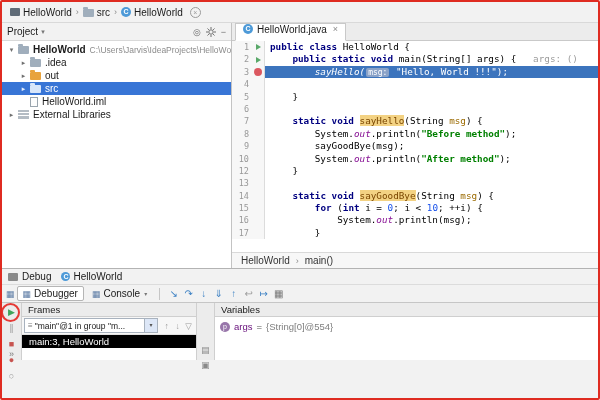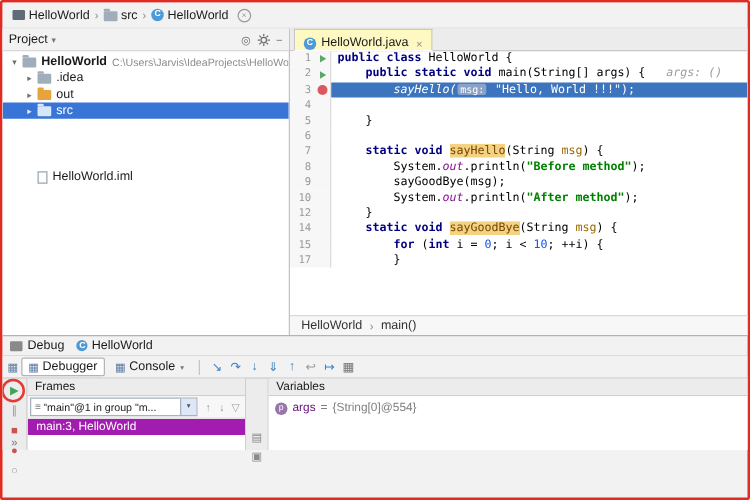--- a/index.html
+++ b/index.html
@@ -40,37 +40,37 @@
   .trow.sel{background:#3875d6;color:#fff}
   .chev{width:11px;text-align:center;color:#707070;font-size:7px;flex:none}
   .trow.sel .chev{color:#e6eefb}
   .trow .ico{margin:0 4px 0 1px}
   .tlabel.bold{font-weight:bold}
   .tpath{color:#8c8c8c;margin-left:4px;font-size:8.5px}
 
   
   .editor{flex:1;display:flex;flex-direction:column;background:#fff;min-width:0}
   .tabbar{height:18px;background:#ececec;border-bottom:1px solid #c9c9c9;display:flex;align-items:flex-end;padding-left:3px}
-  .tab{height:18px;margin-bottom:-1px;background:#fef9c3;border:1px solid #c9c9c9;border-bottom:1px solid #fff;
-       display:flex;align-items:flex-end;gap:4px;padding:0 7px}
+  .tab{height:18px;margin-bottom:-1px;background:#ffffff;border:1px solid #c9c9c9;border-bottom:1px solid #fff;
+       display:flex;align-items:flex-start;gap:4px;padding:0 7px}
   .tab-close{color:#8a8a8a;font-size:9px;margin-left:2px}
   .code{flex:1;overflow:hidden;font-family:"DejaVu Sans Mono",monospace;font-size:9.3px}
   .code-line{display:flex;height:12.4px;line-height:12.4px;white-space:pre}
   .gut-num{width:20px;text-align:right;color:#999;background:#f7f7f7;font-size:8.5px;padding-right:3px;flex:none}
   .gut-mark{width:13px;background:#f7f7f7;border-right:1px solid #dcdcdc;flex:none;display:flex;align-items:center;justify-content:center}
   .mk-run{width:0;height:0;border-left:5px solid #59a869;border-top:3.5px solid transparent;border-bottom:3.5px solid transparent}
   .mk-bp{width:8px;height:8px;border-radius:50%;background:#db5860}
   .code-text{flex:1;padding-left:5px;color:#000;overflow:hidden}
   .code-line.exec .code-text{background:#3c74bd}
   .kw{color:#000080;font-weight:bold}
   .pl{color:#000}
   .str{color:#008000;font-weight:bold}
   .num{color:#1750eb}
   .fld{color:#871094;font-style:italic}
-  .hint{color:#9c9c9c;font-style:italic}
+  .hint{color:#9c9c9c;}
   .decl{background:#f3d283;color:#7a4600}
   .decl2{color:#9b6a00}
   .ex{color:#fff}
   .exi{color:#fff;font-style:italic}
   .badge{background:#8aa2c8;color:#fff;border-radius:2px;padding:0 2px;margin:0 1px;font-size:8px}
   .ed-bc{height:16px;background:#f7f7f7;border-top:1px solid #d9d9d9;display:flex;align-items:center;gap:4px;
          padding:0 9px;color:#333}
 
   
   .debug{height:92px;border-top:1px solid #b3b3b3;display:flex;flex-direction:column;background:#f2f2f2}
@@ -96,21 +96,21 @@
                 border-bottom:1px solid #e2e2e2;flex:none}
   .combo{flex:1;display:flex;align-items:center;gap:2px;border:1px solid #a8b2be;background:#fff;height:15px;
          padding:0 0 0 3px;min-width:0}
   .thr-ic{color:#7a7a7a;font-size:8px;flex:none}
   .combo-text{flex:1;overflow:hidden;white-space:nowrap;font-size:8.5px}
   .combo-btn{width:13px;height:13px;background:#dde7f7;border-left:1px solid #a8b2be;text-align:center;
              font-size:6px;line-height:13px;color:#555;flex:none}
   .ft-ic{color:#9b9b9b;font-size:8.5px;width:11px;text-align:center;flex:none}
   .frames-list{flex:1;background:#fff;overflow:hidden}
   .frow{height:13px;line-height:13px;padding:0 7px;white-space:nowrap;font-size:9.5px}
-  .frow.sel{background:#a21caf;color:#fff}
+  .frow.sel{background:#000000;color:#fff}
   .sidestrip{width:18px;background:#ececec;border-right:1px solid #cfcfcf;display:flex;flex-direction:column;
              align-items:center;gap:5px;padding-top:42px;color:#8a8a8a;font-size:9px}
   .variables{flex:1;display:flex;flex-direction:column;background:#fff;min-width:0}
   .vars-body{flex:1;background:#fff;padding:4px 5px}
   .vrow{display:flex;align-items:flex-end;gap:4px;font-size:9.5px;white-space:nowrap}
   .vic{width:10px;height:10px;border-radius:50%;background:#9876aa;color:#fff;font-size:7px;line-height:10px;
        text-align:center;flex:none}
   .vname{color:#660e7a}
   .veq{color:#555}
   .vval{color:#7f7f7f}
@@ -171,24 +171,29 @@
           <div class="trow" style="padding-left: 16px;">
             <span class="chev">▸</span>
             <span class="ico ico-folder orange"></span>
             <span class="tlabel">out</span>
           </div>
           <div class="trow sel" style="padding-left: 16px;">
             <span class="chev">▸</span>
             <span class="ico ico-folder"></span>
             <span class="tlabel">src</span>
           </div>
-          <div class="trow" style="padding-left: 16px; margin-top: 40px;">
+          <div class="trow" style="padding-left: 16px;">
             <span class="chev"></span>
             <span class="ico ico-file"></span>
             <span class="tlabel">HelloWorld.iml</span>
+          </div>
+          <div class="trow" style="padding-left: 4px;">
+            <span class="chev">▸</span>
+            <span class="ico ico-lib"></span>
+            <span class="tlabel">External Libraries</span>
           </div>
         </div>
     </div>
 
     <div class="editor">
       <div class="tabbar">
         <div class="tab">
           <span class="ico ico-class">C</span>
           <span>HelloWorld.java</span>
           <span class="tab-close">×</span>
@@ -199,22 +204,24 @@
           <div class="code-line"><span class="gut-num">2</span><span class="gut-mark"><span class="mk-run"></span></span><span class="code-text"><span class="pl">    </span><span class="kw">public static void </span><span class="pl">main(String[] args) {</span><span class="hint">   args: ()</span></span></div>
           <div class="code-line exec"><span class="gut-num">3</span><span class="gut-mark"><span class="mk-bp"></span></span><span class="code-text"><span class="exi">        sayHello(</span><span class="badge">msg:</span><span class="ex"> "Hello, World !!!"</span><span class="ex">);</span></span></div>
           <div class="code-line"><span class="gut-num">4</span><span class="gut-mark"></span><span class="code-text"></span></div>
           <div class="code-line"><span class="gut-num">5</span><span class="gut-mark"></span><span class="code-text"><span class="pl">    }</span></span></div>
           <div class="code-line"><span class="gut-num">6</span><span class="gut-mark"></span><span class="code-text"></span></div>
           <div class="code-line"><span class="gut-num">7</span><span class="gut-mark"></span><span class="code-text"><span class="pl">    </span><span class="kw">static void </span><span class="decl">sayHello</span><span class="pl">(String </span><span class="decl2">msg</span><span class="pl">) {</span></span></div>
           <div class="code-line"><span class="gut-num">8</span><span class="gut-mark"></span><span class="code-text"><span class="pl">        System.</span><span class="fld">out</span><span class="pl">.println(</span><span class="str">"Before method"</span><span class="pl">);</span></span></div>
           <div class="code-line"><span class="gut-num">9</span><span class="gut-mark"></span><span class="code-text"><span class="pl">        sayGoodBye(msg);</span></span></div>
           <div class="code-line"><span class="gut-num">10</span><span class="gut-mark"></span><span class="code-text"><span class="pl">        System.</span><span class="fld">out</span><span class="pl">.println(</span><span class="str">"After method"</span><span class="pl">);</span></span></div>
           <div class="code-line"><span class="gut-num">12</span><span class="gut-mark"></span><span class="code-text"><span class="pl">    }</span></span></div>
+          <div class="code-line"><span class="gut-num">13</span><span class="gut-mark"></span><span class="code-text"></span></div>
           <div class="code-line"><span class="gut-num">14</span><span class="gut-mark"></span><span class="code-text"><span class="pl">    </span><span class="kw">static void </span><span class="decl">sayGoodBye</span><span class="pl">(String </span><span class="decl2">msg</span><span class="pl">) {</span></span></div>
           <div class="code-line"><span class="gut-num">15</span><span class="gut-mark"></span><span class="code-text"><span class="pl">        </span><span class="kw">for</span><span class="pl"> (</span><span class="kw">int</span><span class="pl"> i = </span><span class="num">0</span><span class="pl">; i &lt; </span><span class="num">10</span><span class="pl">; ++i) {</span></span></div>
+          <div class="code-line"><span class="gut-num">16</span><span class="gut-mark"></span><span class="code-text"><span class="pl">            System.</span><span class="fld">out</span><span class="pl">.println(msg);</span></span></div>
           <div class="code-line"><span class="gut-num">17</span><span class="gut-mark"></span><span class="code-text"><span class="pl">        }</span></span></div>
         </div>
       <div class="ed-bc">
         <span>HelloWorld</span>
         <span class="crumb-sep">›</span>
         <span>main()</span>
       </div>
     </div>
   </div>
 

